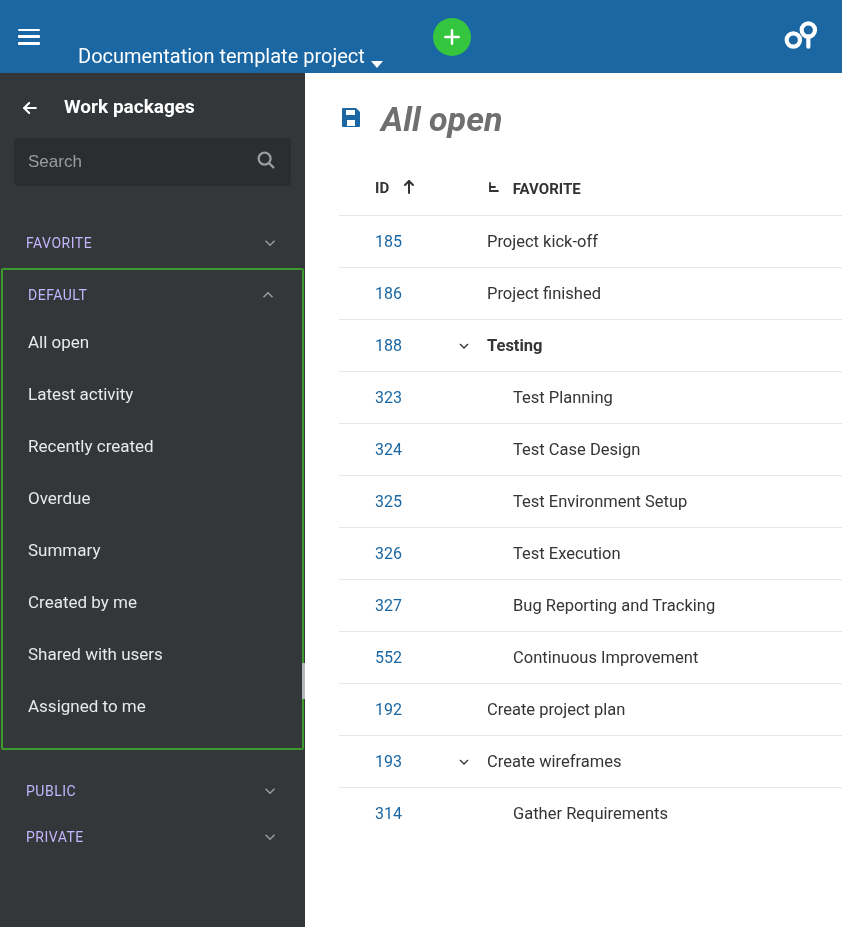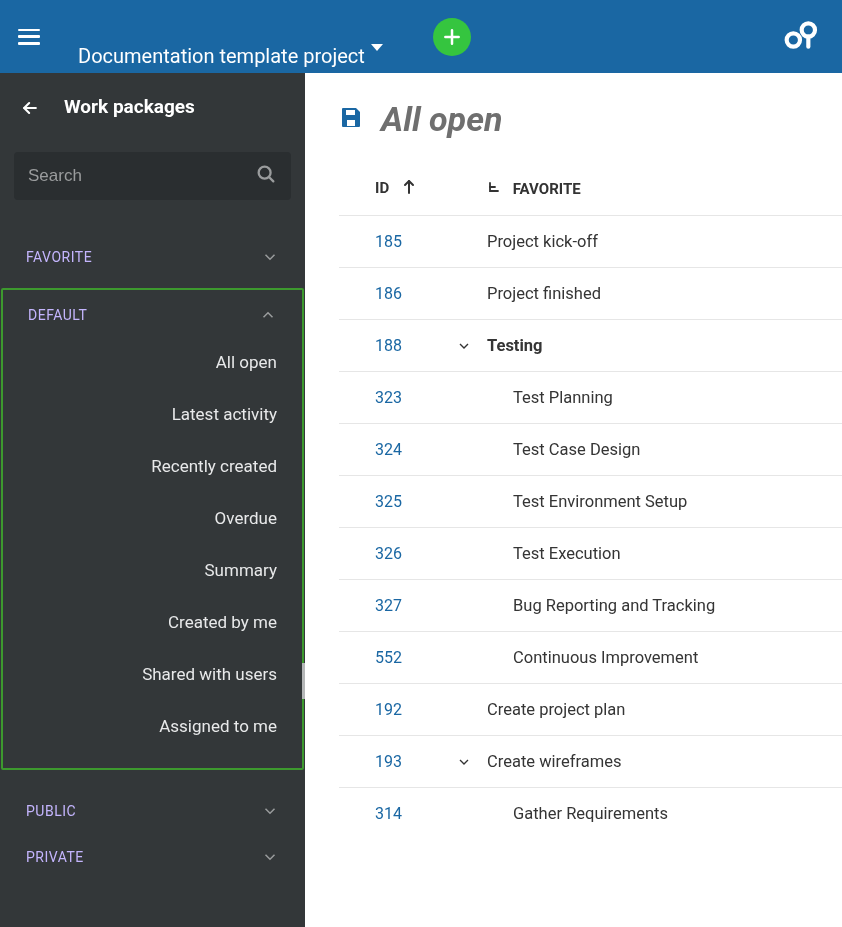--- a/index.html
+++ b/index.html
@@ -24,21 +24,21 @@
     color: #fff;
   }
   .hamburger {
     display: flex; flex-direction: column; justify-content: space-between;
     width: 22px; height: 16px; cursor: pointer;
     margin-right: 38px;
   }
   .hamburger span { display:block; height: 2.5px; background: #fff; border-radius: 1px; }
   .project-title {
     font-size: 20px; font-weight: 400;
-    display: flex; align-items: flex-start; cursor: pointer; margin-top: 39px;
+    display: flex; align-items: flex-end; cursor: pointer; margin-top: 39px;
   }
   .project-title .caret {
     margin-left: 6px;
     width: 0; height: 0;
     border-left: 6px solid transparent;
     border-right: 6px solid transparent;
     border-top: 7px solid #fff;
   }
   .add-btn {
     margin-left: 50px;
@@ -59,21 +59,21 @@
     width: 305px;
     background: #333739;
     color: #c6c8c9;
     padding: 22px 14px 18px 14px;
     overflow: auto;
     position: relative;
   }
   .sidebar::-webkit-scrollbar { width: 0; }
   .sidebar-header {
     display: flex; align-items: flex-end;
-    margin-bottom: 34px;
+    margin-bottom: 20px;
     padding-left: 6px;
   }
   .sidebar-header .back-arrow {
     color: #fff; cursor: pointer; margin-right: 24px;
     display:flex;align-items:center;
   }
   .sidebar-header .title {
     color: #fff; font-size: 19px; font-weight: 700;
   }
 
@@ -100,23 +100,22 @@
     color: #c4b5fd; font-size: 14px; letter-spacing: 0.5px;
     padding: 14px 6px;
     cursor: pointer;
   }
   .chev { width: 18px; height: 18px; display:flex;align-items:center;justify-content:center;}
   .chev svg { width: 18px; height: 18px; stroke: #9a9c9d; stroke-width: 2; fill: none; }
 
   .highlight-box {
     border: 2px solid #3d992e;
     border-radius: 2px;
-    margin: 8px -13px 18px -13px;
+    margin: 2px -13px 18px -13px;
     padding: 8px 19px 14px 19px;
-    text-align: right;
   }
 
   .qitems { list-style: none; padding: 4px 0 2px 0;}
   .qitems li {
     color: #e8e9ea;
     font-size: 17px;
     padding: 16px 6px;
     cursor: pointer;
   }
   .qitems li:first-child { padding-top: 10px; }

